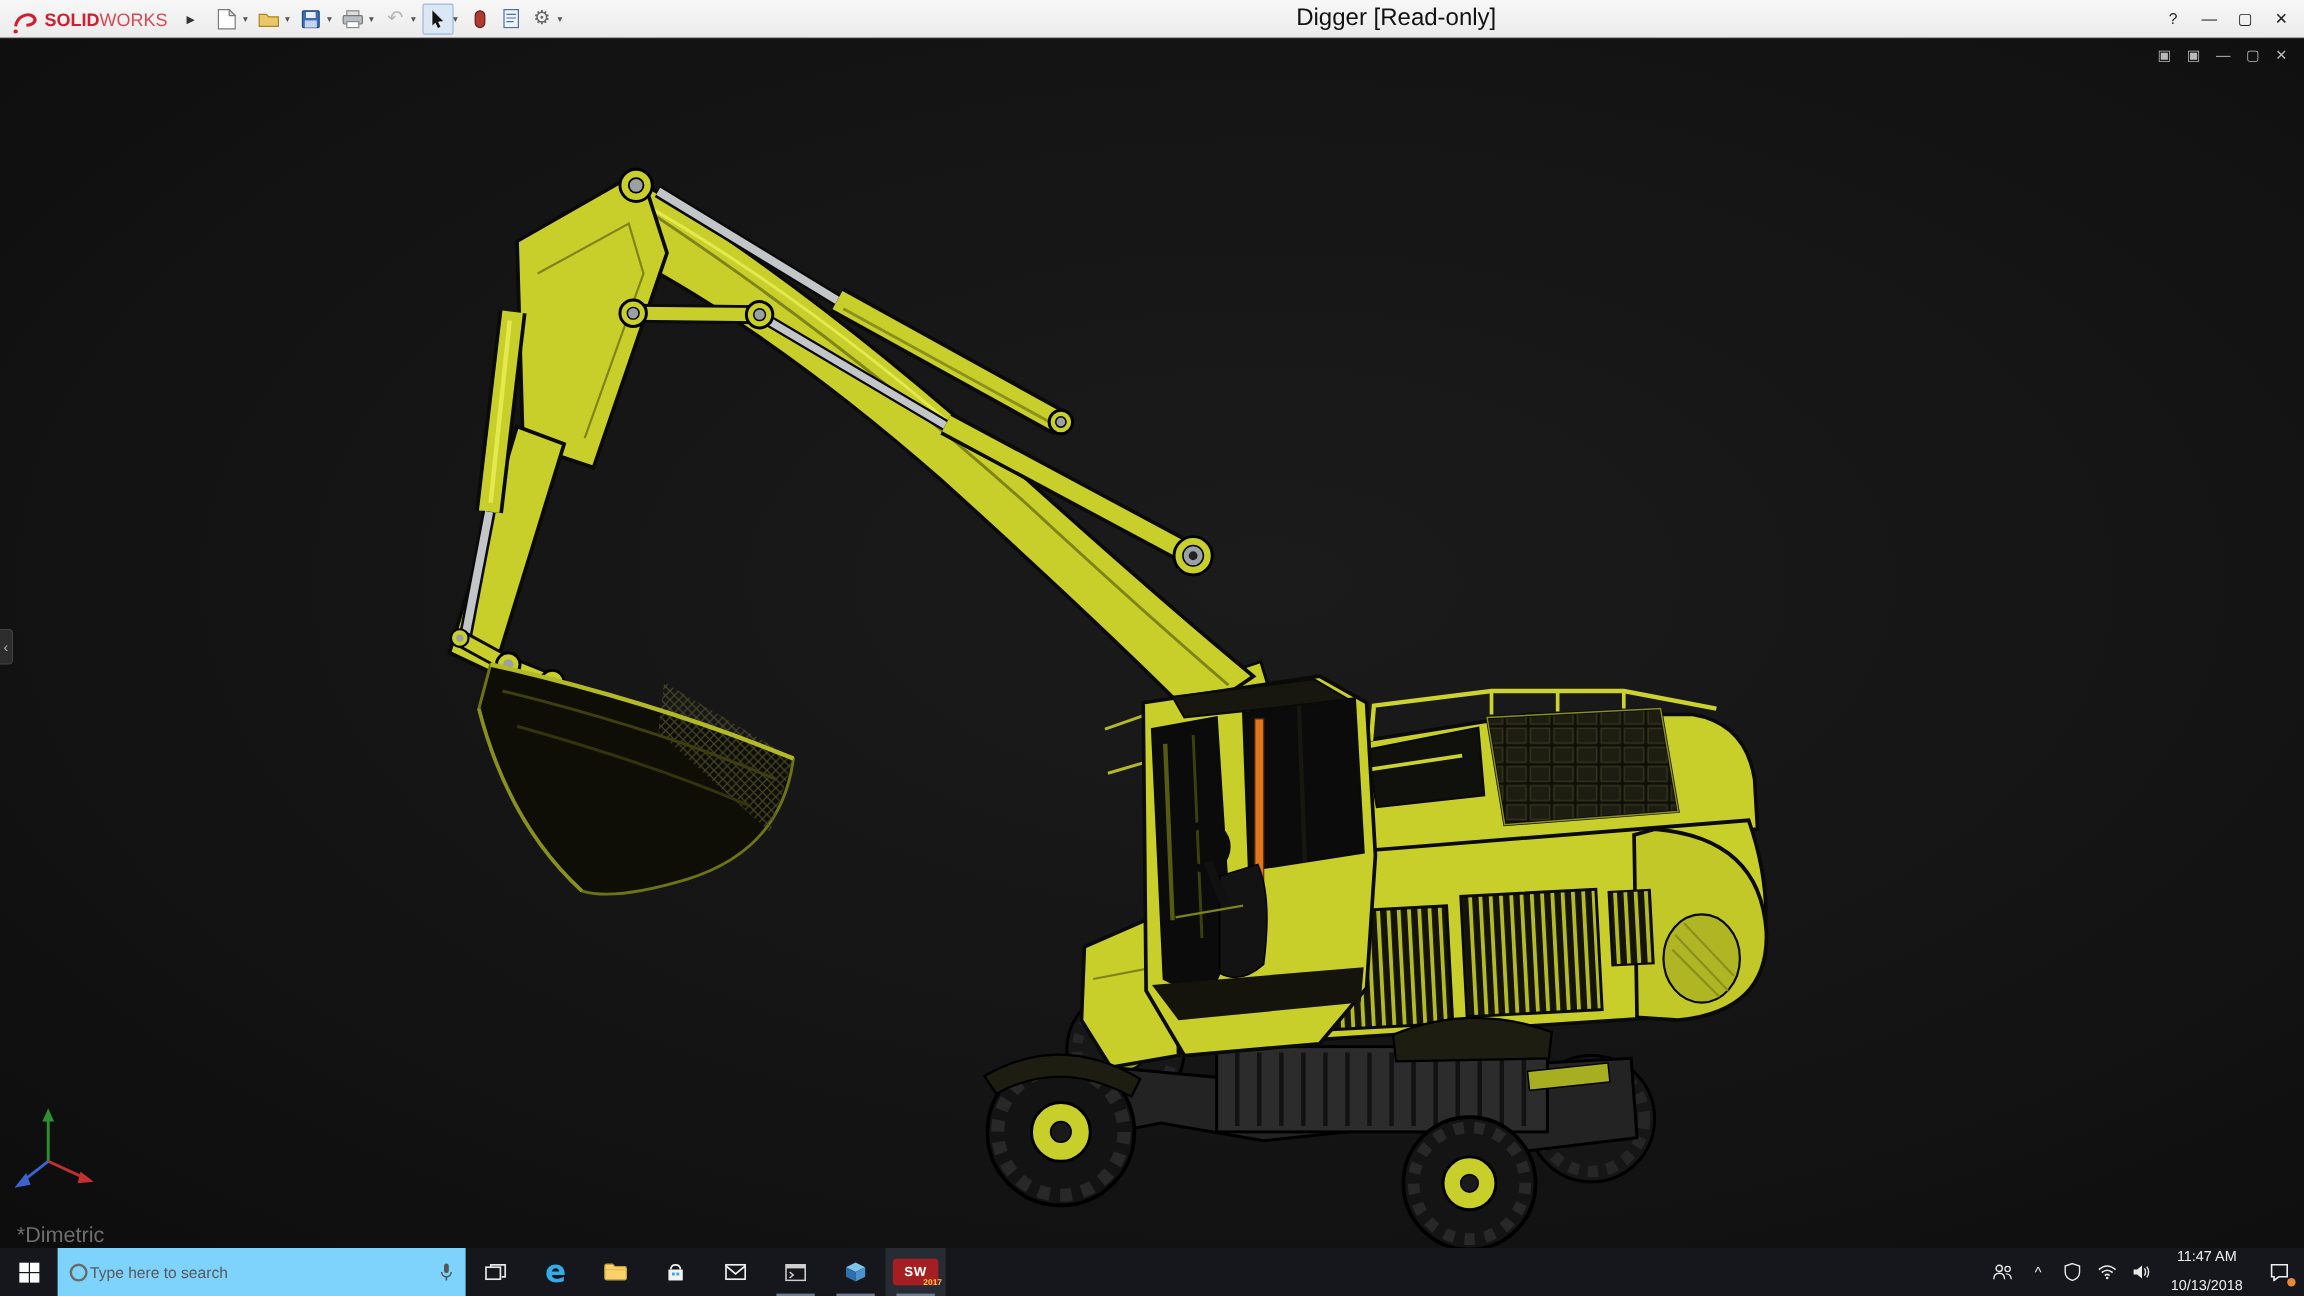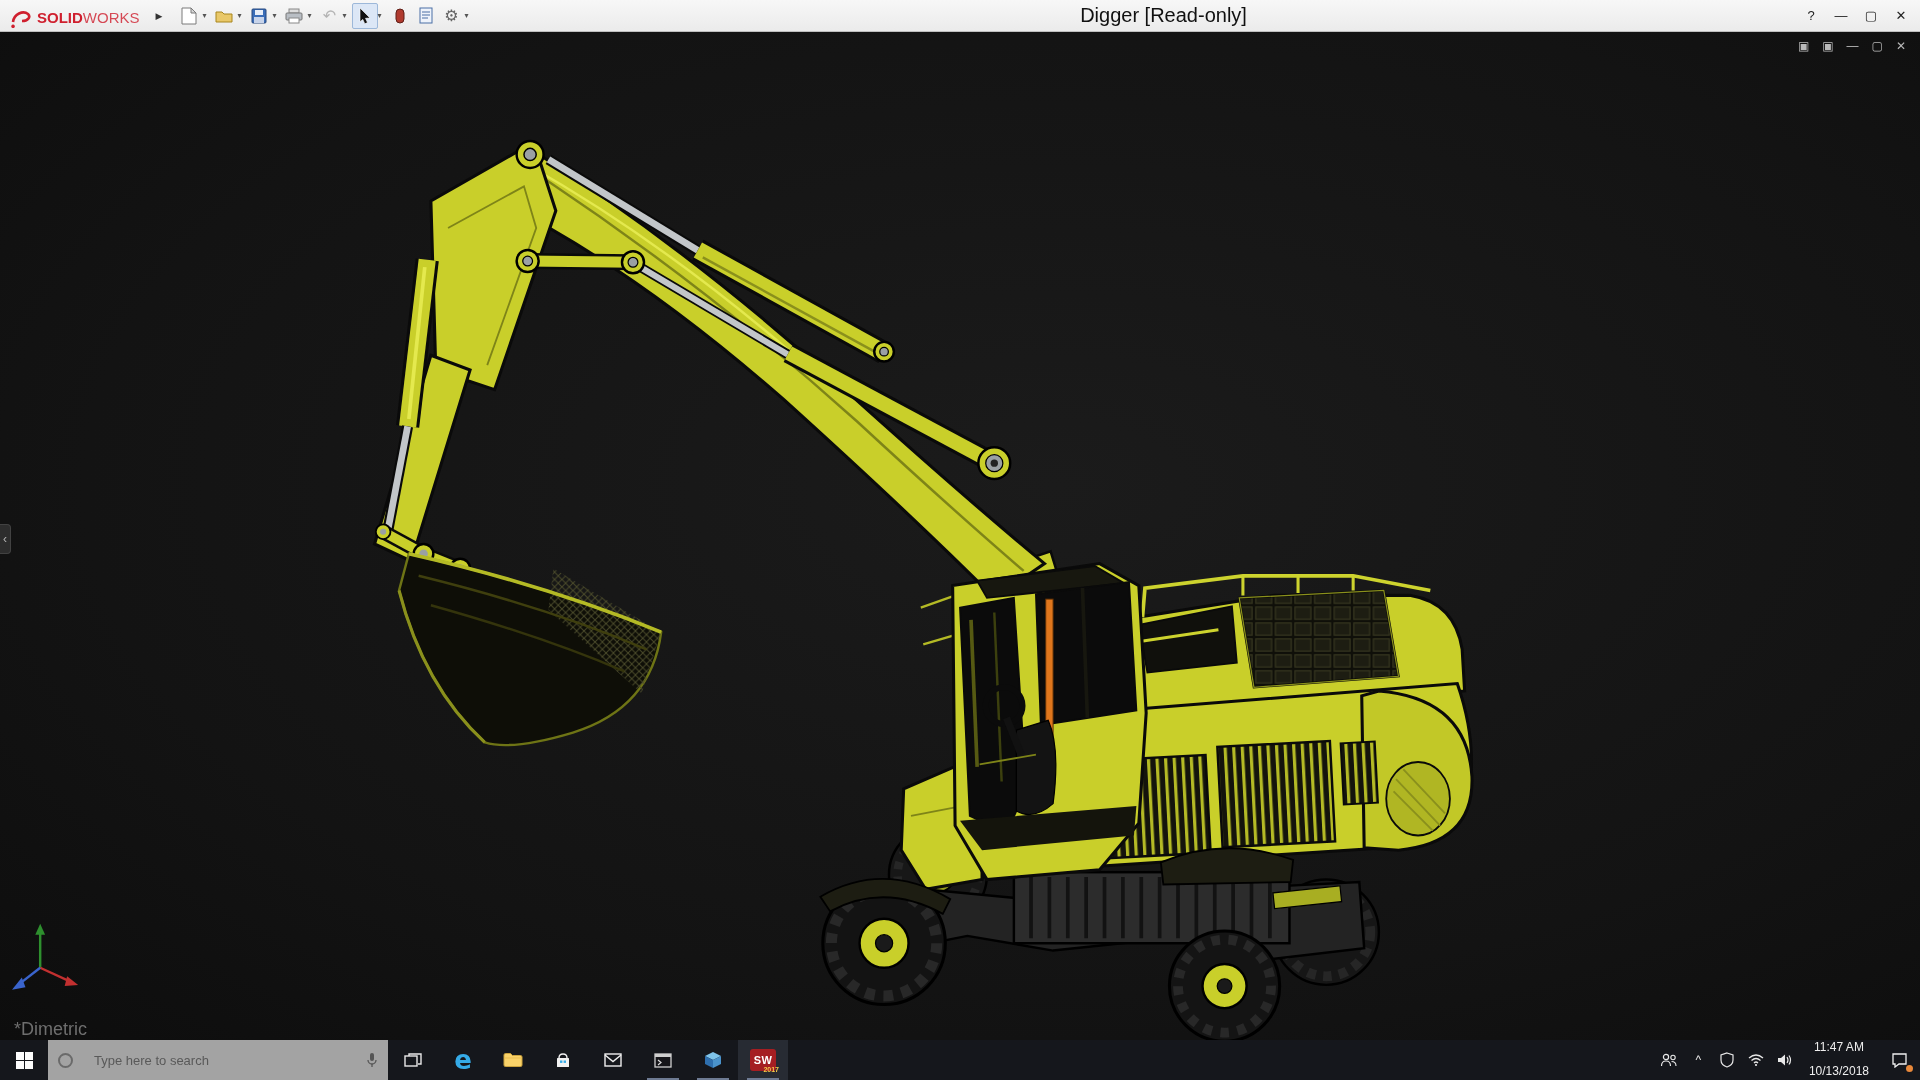--- a/index.html
+++ b/index.html
@@ -29,29 +29,29 @@
   .viewport{flex:1;position:relative;overflow:hidden;background:radial-gradient(ellipse at 55% 45%, #1b1b1b 0%, #131313 65%, #0d0d0d 100%);}
   .model-svg{position:absolute;inset:0;width:100%;height:100%;}
   .child-controls{position:absolute;top:8px;right:14px;display:flex;gap:13px;color:#b9b9b9;font-size:12px;line-height:1;}
   .child-controls span{cursor:default;}
   .left-tab{position:absolute;left:0;top:48.8%;width:11px;height:30px;background:#2d2d2d;border:1px solid #424242;border-left:none;border-radius:0 4px 4px 0;color:#b2b2b2;font-size:12px;display:flex;align-items:center;justify-content:center;}
   .orientation{position:absolute;left:14px;bottom:0;color:#6e6e6e;font-size:18px;}
 
   
   .taskbar{flex:0 0 40px;height:40px;background:#15171c;display:flex;align-items:stretch;color:#eee;}
   .tb-start{width:48px;display:flex;align-items:center;justify-content:center;}
-  .search{width:340px;background:#a3a3a3;display:flex;align-items:center;padding:12px 10px;gap:21px;}
+  .search{width:340px;background:#7dd3fc;display:flex;align-items:center;padding:12px 10px;gap:2px;}
   .cortana{width:15px;height:15px;border:2px solid #6a6a6a;border-radius:50%;flex:0 0 auto;}
   .search input{border:none;outline:none;flex:1;font-size:13px;color:#444;background:transparent;font-family:"Liberation Sans",sans-serif;}
   .search input::placeholder{color:#595959;opacity:1;}
   .app{width:50px;display:flex;align-items:center;justify-content:center;position:relative;}
   .app.running::after{content:"";position:absolute;bottom:0;left:9px;right:9px;height:2px;background:#6d7a92;}
   .app.focused{background:#272b33;}
   .edge-e{font-family:"DejaVu Sans",sans-serif;font-size:26px;font-weight:bold;color:#35abe8;line-height:1;}
-  .sw-icon{position:relative;width:26px;height:22px;background:#a51e22;border-radius:3px;display:flex;align-items:center;justify-content:center;}
+  .sw-icon{position:relative;width:38px;height:22px;background:#a51e22;border-radius:3px;display:flex;align-items:center;justify-content:center;}
   .sw-letters{color:#fff;font-weight:bold;font-size:11px;letter-spacing:.5px;}
   .sw-year{position:absolute;bottom:-2px;right:-3px;font-size:7px;color:#f7c948;font-weight:bold;}
   .tray{margin-left:auto;display:flex;align-items:stretch;}
   .tray-icon{width:29px;display:flex;align-items:center;justify-content:center;font-size:13px;color:#e8e8e8;}
   .chev{font-size:12px;color:#e8e8e8;}
   .clock{display:flex;flex-direction:column;align-items:center;justify-content:space-between;font-size:12px;line-height:1.3;padding:0 9px;}
   .action{width:42px;display:flex;align-items:center;justify-content:center;position:relative;}
   .badge-dot{position:absolute;right:7px;bottom:8px;width:7px;height:7px;border-radius:50%;background:#e8883a;}
 </style>
 </head>

